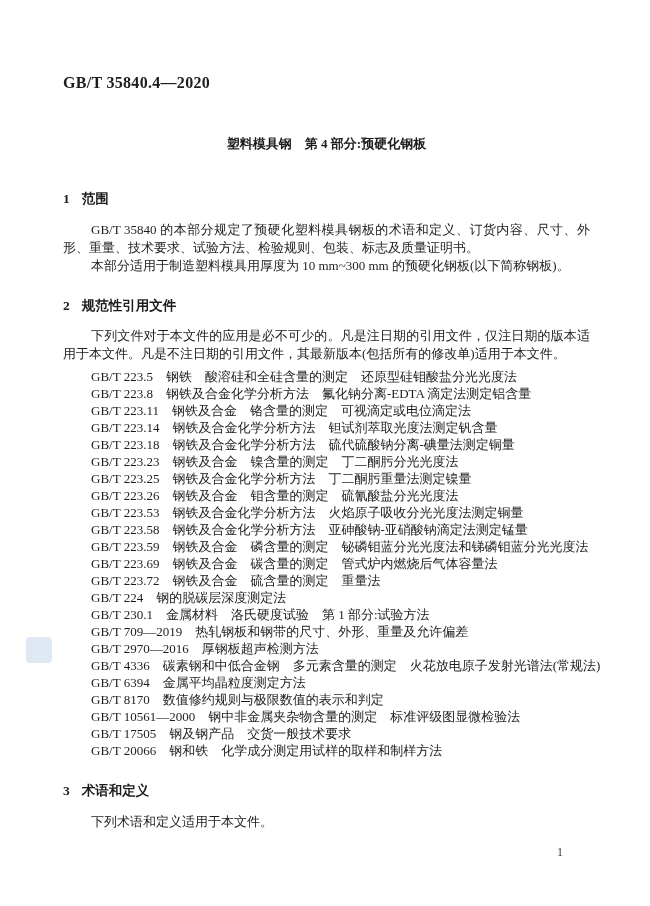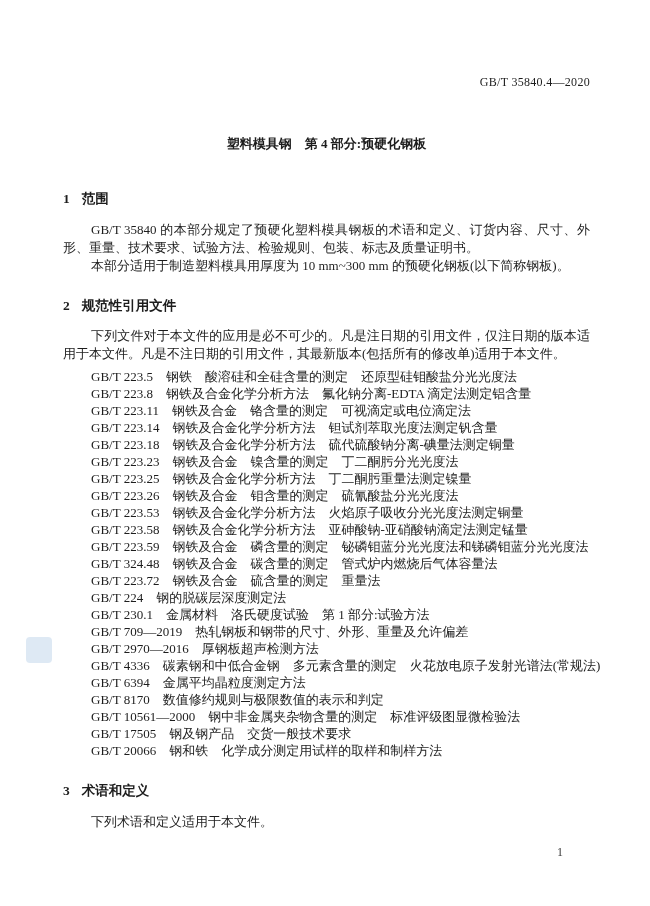--- a/index.html
+++ b/index.html
@@ -8,23 +8,22 @@
     width: 650px;
     height: 906px;
     background: #ffffff;
     box-sizing: border-box;
     padding: 75px 60px 0 63px;
     font-family: "Liberation Serif", "DejaVu Serif", serif;
     color: #1d1d1d;
     overflow: hidden;
   }
   .header-code {
-    text-align: right;
-    font-weight: normal;
-    font-size: 12px;
+    font-weight: bold;
+    font-size: 16px;
     line-height: 15px;
     letter-spacing: 0.3px;
   }
   .doc-title {
     text-align: center;
     font-size: 13px;
     font-weight: bold;
     margin: 42px 0 0 0;
     line-height: 24px;
   }
@@ -98,21 +97,21 @@
         <div class="ref-line">GB/T 223.8　钢铁及合金化学分析方法　氟化钠分离-EDTA 滴定法测定铝含量</div>
         <div class="ref-line">GB/T 223.11　钢铁及合金　铬含量的测定　可视滴定或电位滴定法</div>
         <div class="ref-line">GB/T 223.14　钢铁及合金化学分析方法　钽试剂萃取光度法测定钒含量</div>
         <div class="ref-line">GB/T 223.18　钢铁及合金化学分析方法　硫代硫酸钠分离-碘量法测定铜量</div>
         <div class="ref-line">GB/T 223.23　钢铁及合金　镍含量的测定　丁二酮肟分光光度法</div>
         <div class="ref-line">GB/T 223.25　钢铁及合金化学分析方法　丁二酮肟重量法测定镍量</div>
         <div class="ref-line">GB/T 223.26　钢铁及合金　钼含量的测定　硫氰酸盐分光光度法</div>
         <div class="ref-line">GB/T 223.53　钢铁及合金化学分析方法　火焰原子吸收分光光度法测定铜量</div>
         <div class="ref-line">GB/T 223.58　钢铁及合金化学分析方法　亚砷酸钠-亚硝酸钠滴定法测定锰量</div>
         <div class="ref-line">GB/T 223.59　钢铁及合金　磷含量的测定　铋磷钼蓝分光光度法和锑磷钼蓝分光光度法</div>
-        <div class="ref-line">GB/T 324.48　钢铁及合金　碳含量的测定　管式炉内燃烧后气体容量法</div>
+        <div class="ref-line">GB/T 223.69　钢铁及合金　碳含量的测定　管式炉内燃烧后气体容量法</div>
         <div class="ref-line">GB/T 223.72　钢铁及合金　硫含量的测定　重量法</div>
         <div class="ref-line">GB/T 224　钢的脱碳层深度测定法</div>
         <div class="ref-line">GB/T 230.1　金属材料　洛氏硬度试验　第 1 部分:试验方法</div>
         <div class="ref-line">GB/T 709—2019　热轧钢板和钢带的尺寸、外形、重量及允许偏差</div>
         <div class="ref-line">GB/T 2970—2016　厚钢板超声检测方法</div>
         <div class="ref-line">GB/T 4336　碳素钢和中低合金钢　多元素含量的测定　火花放电原子发射光谱法(常规法)</div>
         <div class="ref-line">GB/T 6394　金属平均晶粒度测定方法</div>
         <div class="ref-line">GB/T 8170　数值修约规则与极限数值的表示和判定</div>
         <div class="ref-line">GB/T 10561—2000　钢中非金属夹杂物含量的测定　标准评级图显微检验法</div>
         <div class="ref-line">GB/T 17505　钢及钢产品　交货一般技术要求</div>

